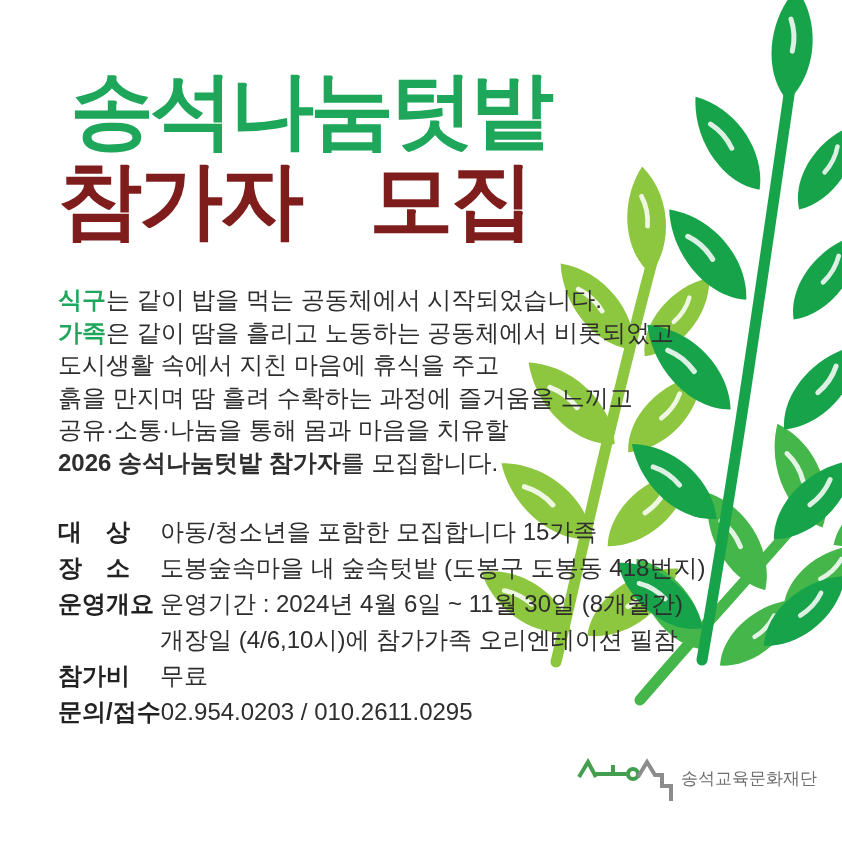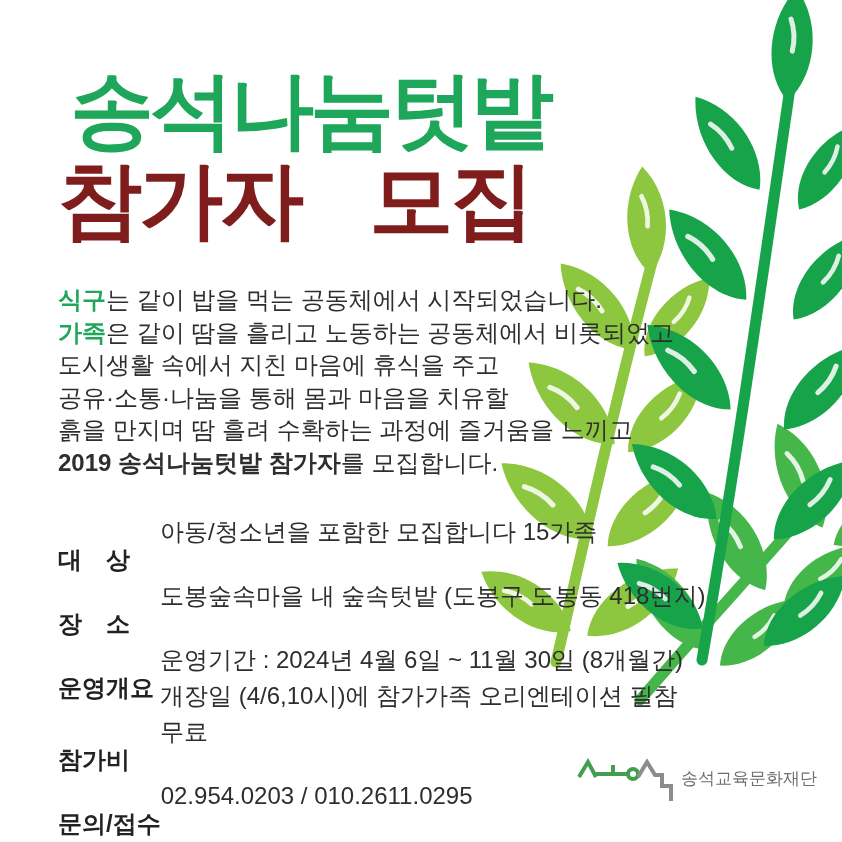--- a/index.html
+++ b/index.html
@@ -23,21 +23,21 @@
     font-size:84px;line-height:1;font-weight:700;
     letter-spacing:-3px;color:#7f1d1d;white-space:nowrap;
     word-spacing:48px;
   }
   .intro{position:absolute;left:58px;top:284px;width:560px;}
   .intro p{margin:0;font-size:24px;line-height:32.5px;white-space:nowrap;}
   .hl{color:#1ea65a;font-weight:700;}
   .b{font-weight:700;}
   .info{position:absolute;left:58px;top:514px;width:640px;}
   .info .row{display:flex;align-items:flex-start;font-size:24px;line-height:36px;}
-  .info .label{flex:0 0 102px;font-weight:700;white-space:nowrap;color:#222;margin-top:28px;}
+  .info .label{flex:0 0 102px;font-weight:700;white-space:nowrap;color:#222;}
   .info .value{white-space:nowrap;}
   .info .vals div{white-space:nowrap;}
   .footer-logo{
     position:absolute;left:576px;top:754px;z-index:1;
     display:flex;align-items:center;
   }
   .footer-logo .org{
     font-size:17px;color:#6f6f6f;letter-spacing:0;
     margin-left:5px;margin-bottom:4px;white-space:nowrap;
   }
@@ -96,23 +96,23 @@
 
   <div class="content">
 
     <h1 class="title-green">송석나눔텃밭</h1>
     <h2 class="title-black">참가자 모집</h2>
 
     <div class="intro">
       <p><span class="hl">식구</span><span>는 같이 밥을 먹는 공동체에서 시작되었습니다.</span></p>
       <p><span class="hl">가족</span><span>은 같이 땀을 흘리고 노동하는 공동체에서 비롯되었고</span></p>
       <p><span>도시생활 속에서 지친 마음에 휴식을 주고</span></p>
+      <p><span>흙을 만지며 땀 흘려 수확하는 과정에 즐거움을 느끼고</span></p>
       <p><span>공유·소통·나눔을 통해 몸과 마음을 치유할</span></p>
-      <p><span>흙을 만지며 땀 흘려 수확하는 과정에 즐거움을 느끼고</span></p>
-      <p><span class="b">2019 송석나눔텃밭 참가자</span><span>를 모집합니다.</span></p>
+      <p><span class="b">2026 송석나눔텃밭 참가자</span><span>를 모집합니다.</span></p>
     </div>
 
     <div class="info">
       <div class="row">
         <span class="label">대　상</span>
         <span class="value">아동/청소년을 포함한 모집합니다 15가족</span>
       </div>
       <div class="row">
         <span class="label">장　소</span>
         <span class="value">도봉숲속마을 내 숲속텃밭 (도봉구 도봉동 418번지)</span>

